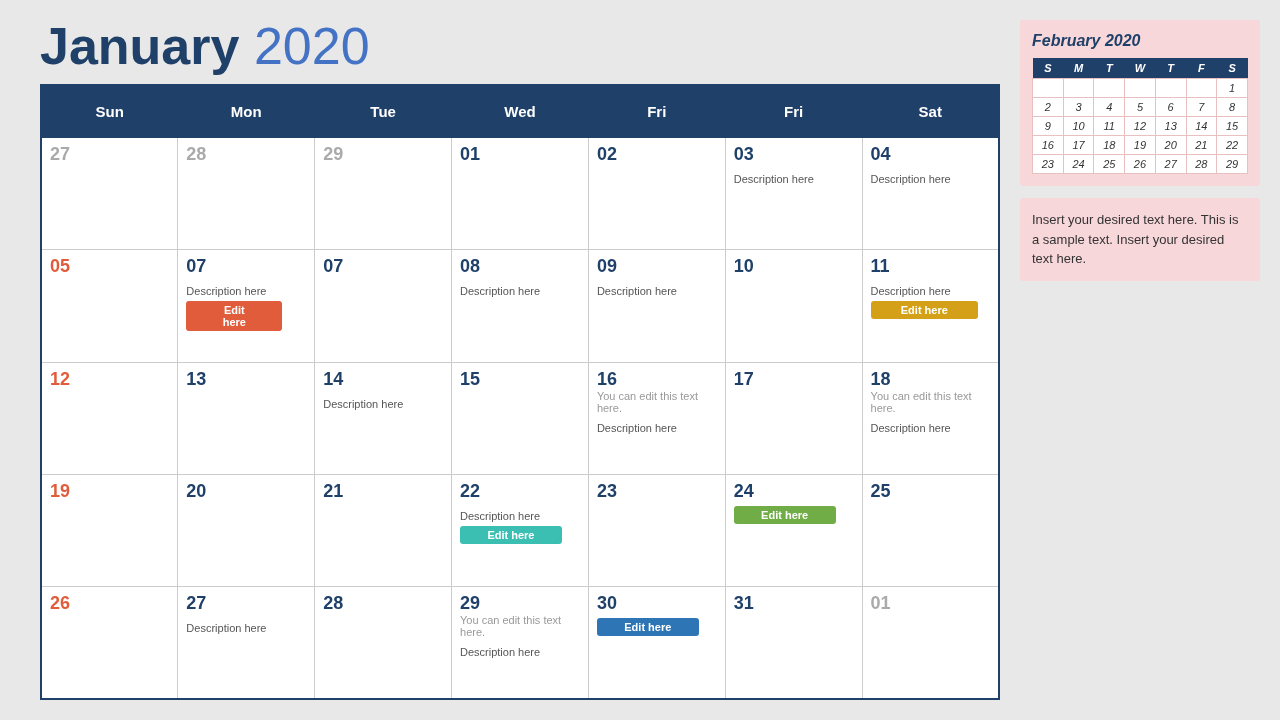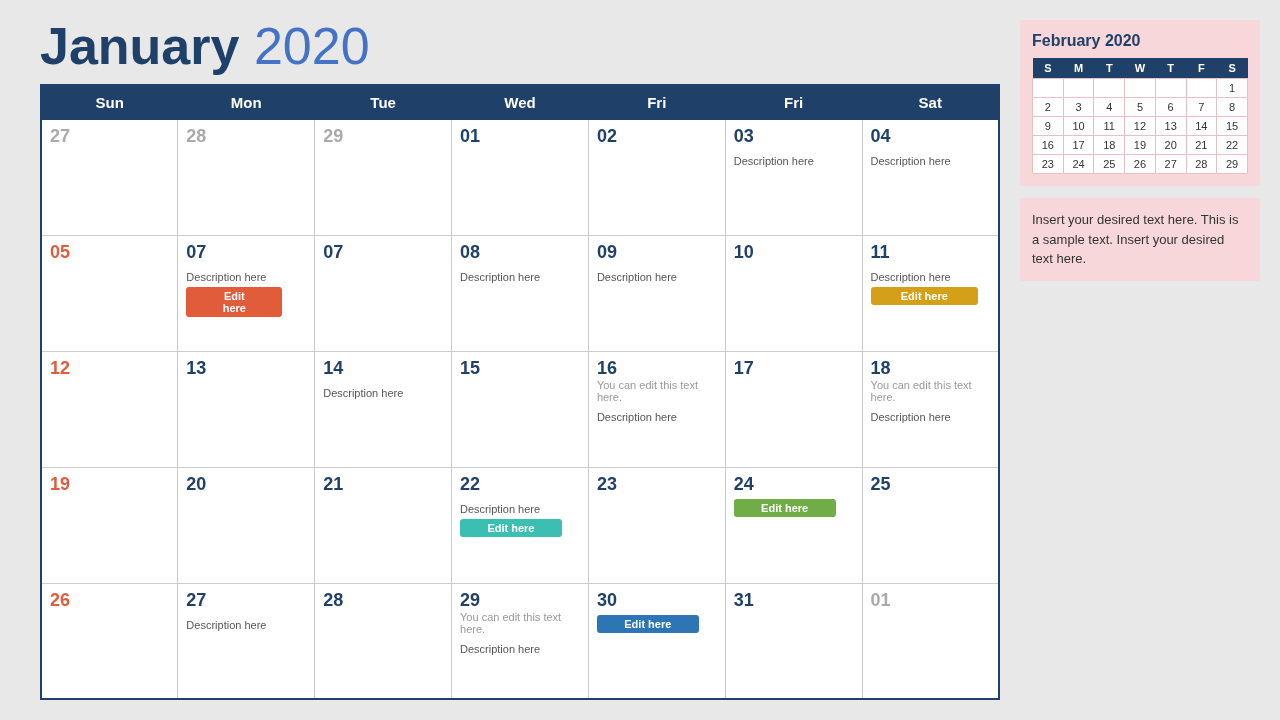--- a/index.html
+++ b/index.html
@@ -38,21 +38,21 @@
       width: 100%;
       flex: 1;
       border: 2px solid #1f4068;
     }
 
     .cal-table thead tr th {
       background: #1f4068;
       color: white;
       font-size: 15px;
       font-weight: 600;
-      padding: 8px 0;
+      padding: 17px 0;
       text-align: center;
       border: 1px solid #1f4068;
     }
 
     .cal-table tbody tr td {
       border: 1px solid #cccccc;
       vertical-align: top;
       padding: 6px 8px;
       width: 14.28%;
       height: 98px;
@@ -103,20 +103,21 @@
       width: 240px;
       display: flex;
       flex-direction: column;
       gap: 12px;
     }
 
     .mini-cal-box {
       background: #f8d7da;
       border-radius: 3px;
       padding: 12px;
+      font-style: italic;
     }
 
     .mini-cal-title {
       font-size: 16px;
       font-weight: 700;
       color: #1f4068;
       margin-bottom: 8px;
     }
 
     .mini-cal-table {

